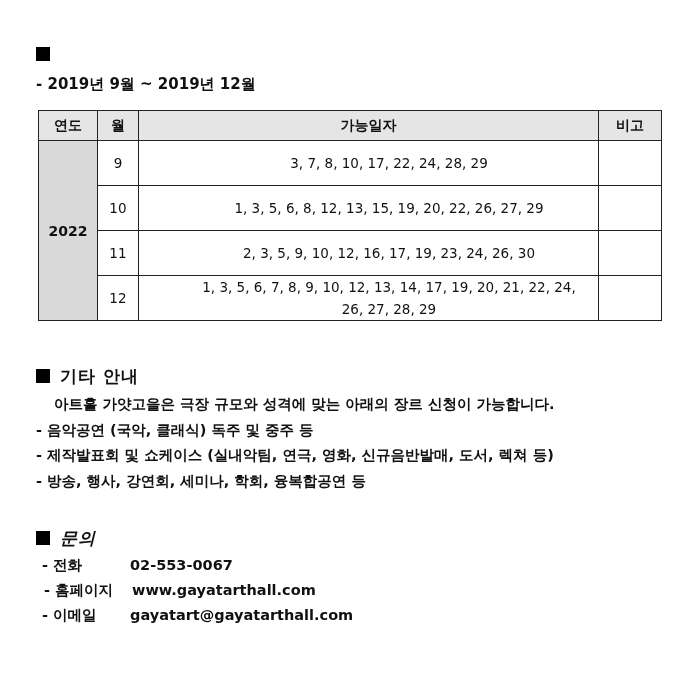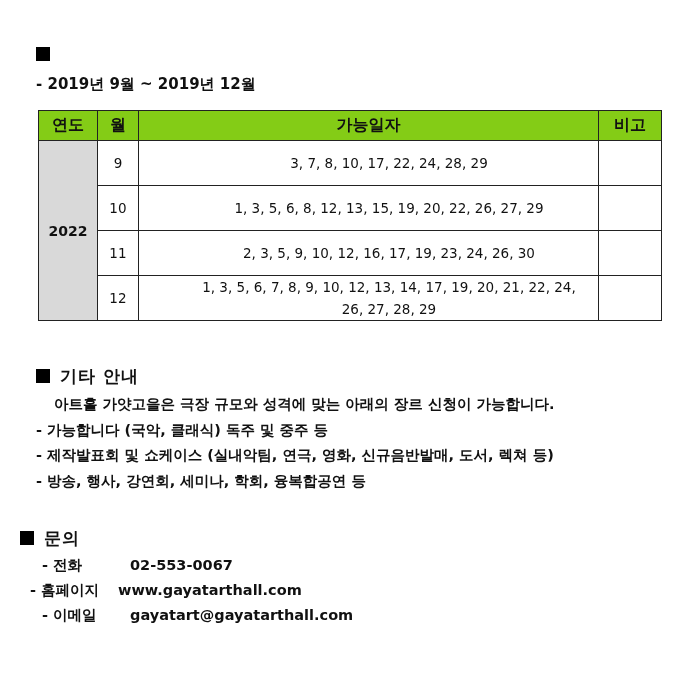--- a/index.html
+++ b/index.html
@@ -4,21 +4,21 @@
 <style>
   html, body { margin:0; padding:0; background:#fff; }
   body { width:700px; height:700px; position:relative; overflow:hidden;
          font-family:"DejaVu Sans","Liberation Sans",sans-serif; color:#111; }
   .abs { position:absolute; }
   .heading { font-weight:bold; font-size:17px; letter-spacing:1px; white-space:nowrap; }
   .heading .sq { display:inline-block; width:14px; height:14px; background:#000; margin-right:10px; vertical-align:-1px; }
   .sub { font-weight:bold; font-size:15px; white-space:nowrap; }
   table.sched { position:absolute; left:38px; top:110px; width:624px; border-collapse:collapse; font-size:13.5px; }
   table.sched td, table.sched th { border:1.5px solid #222; text-align:center; padding:0; }
-  table.sched th { background:#84cc16; font-weight:bold; height:29px; font-size:16px; }
+  table.sched th { background:#e5e5e5; font-weight:bold; height:29px; font-size:14px; }
   table.sched td.year { background:#d9d9d9; font-weight:bold; font-size:14px; }
   table.sched td.day { height:44px; line-height:22px;padding-left:41px; }
   .line { font-size:14.5px; font-weight:bold; white-space:nowrap; }
   .contact-row { font-size:14.5px; font-weight:bold; white-space:nowrap; }
   .contact-row .lbl { display:inline-block; width:88px; }
 </style>
 </head>
 <body>
 
 <div class="abs heading" style="left:36px; top:44px;">
@@ -64,28 +64,28 @@
     </td>
     <td></td>
   </tr>
 </tbody>
   </table>
 
 <div class="abs heading" style="left:36px; top:365px;text-align:right;">
   <span class="sq"></span><span>기타 안내</span>
 </div>
 <div class="abs line" style="left:54px; top:395px;">아트홀 가얏고을은 극장 규모와 성격에 맞는 아래의 장르 신청이 가능합니다.</div>
-<div class="abs line" style="left:36px; top:421px;">-  가능합니다 (국악, 클래식) 독주 및 중주 등</div>
+<div class="abs line" style="left:36px; top:421px;">-  음악공연 (국악, 클래식) 독주 및 중주 등</div>
 <div class="abs line" style="left:36px; top:446px;">-  제작발표회 및 쇼케이스 (실내악팀, 연극, 영화, 신규음반발매, 도서, 렉쳐 등)</div>
 <div class="abs line" style="left:36px; top:472px;">-  방송, 행사, 강연회, 세미나, 학회, 융복합공연 등</div>
 
-<div class="abs heading" style="left:20px; top:527px;">
+<div class="abs heading" style="left:36px; top:527px;font-style:italic;">
   <span class="sq"></span><span>문의</span>
 </div>
 <div class="abs contact-row" style="left:42px; top:556px;">
   <span class="lbl">-  전화</span><span>02-553-0067</span>
 </div>
-<div class="abs contact-row" style="left:30px; top:581px;">
+<div class="abs contact-row" style="left:44px; top:581px;">
   <span class="lbl">-  홈페이지</span><span>www.gayatarthall.com</span>
 </div>
 <div class="abs contact-row" style="left:42px; top:606px;">
   <span class="lbl">-  이메일</span><span>gayatart@gayatarthall.com</span>
 </div>
 
 </body></html>

